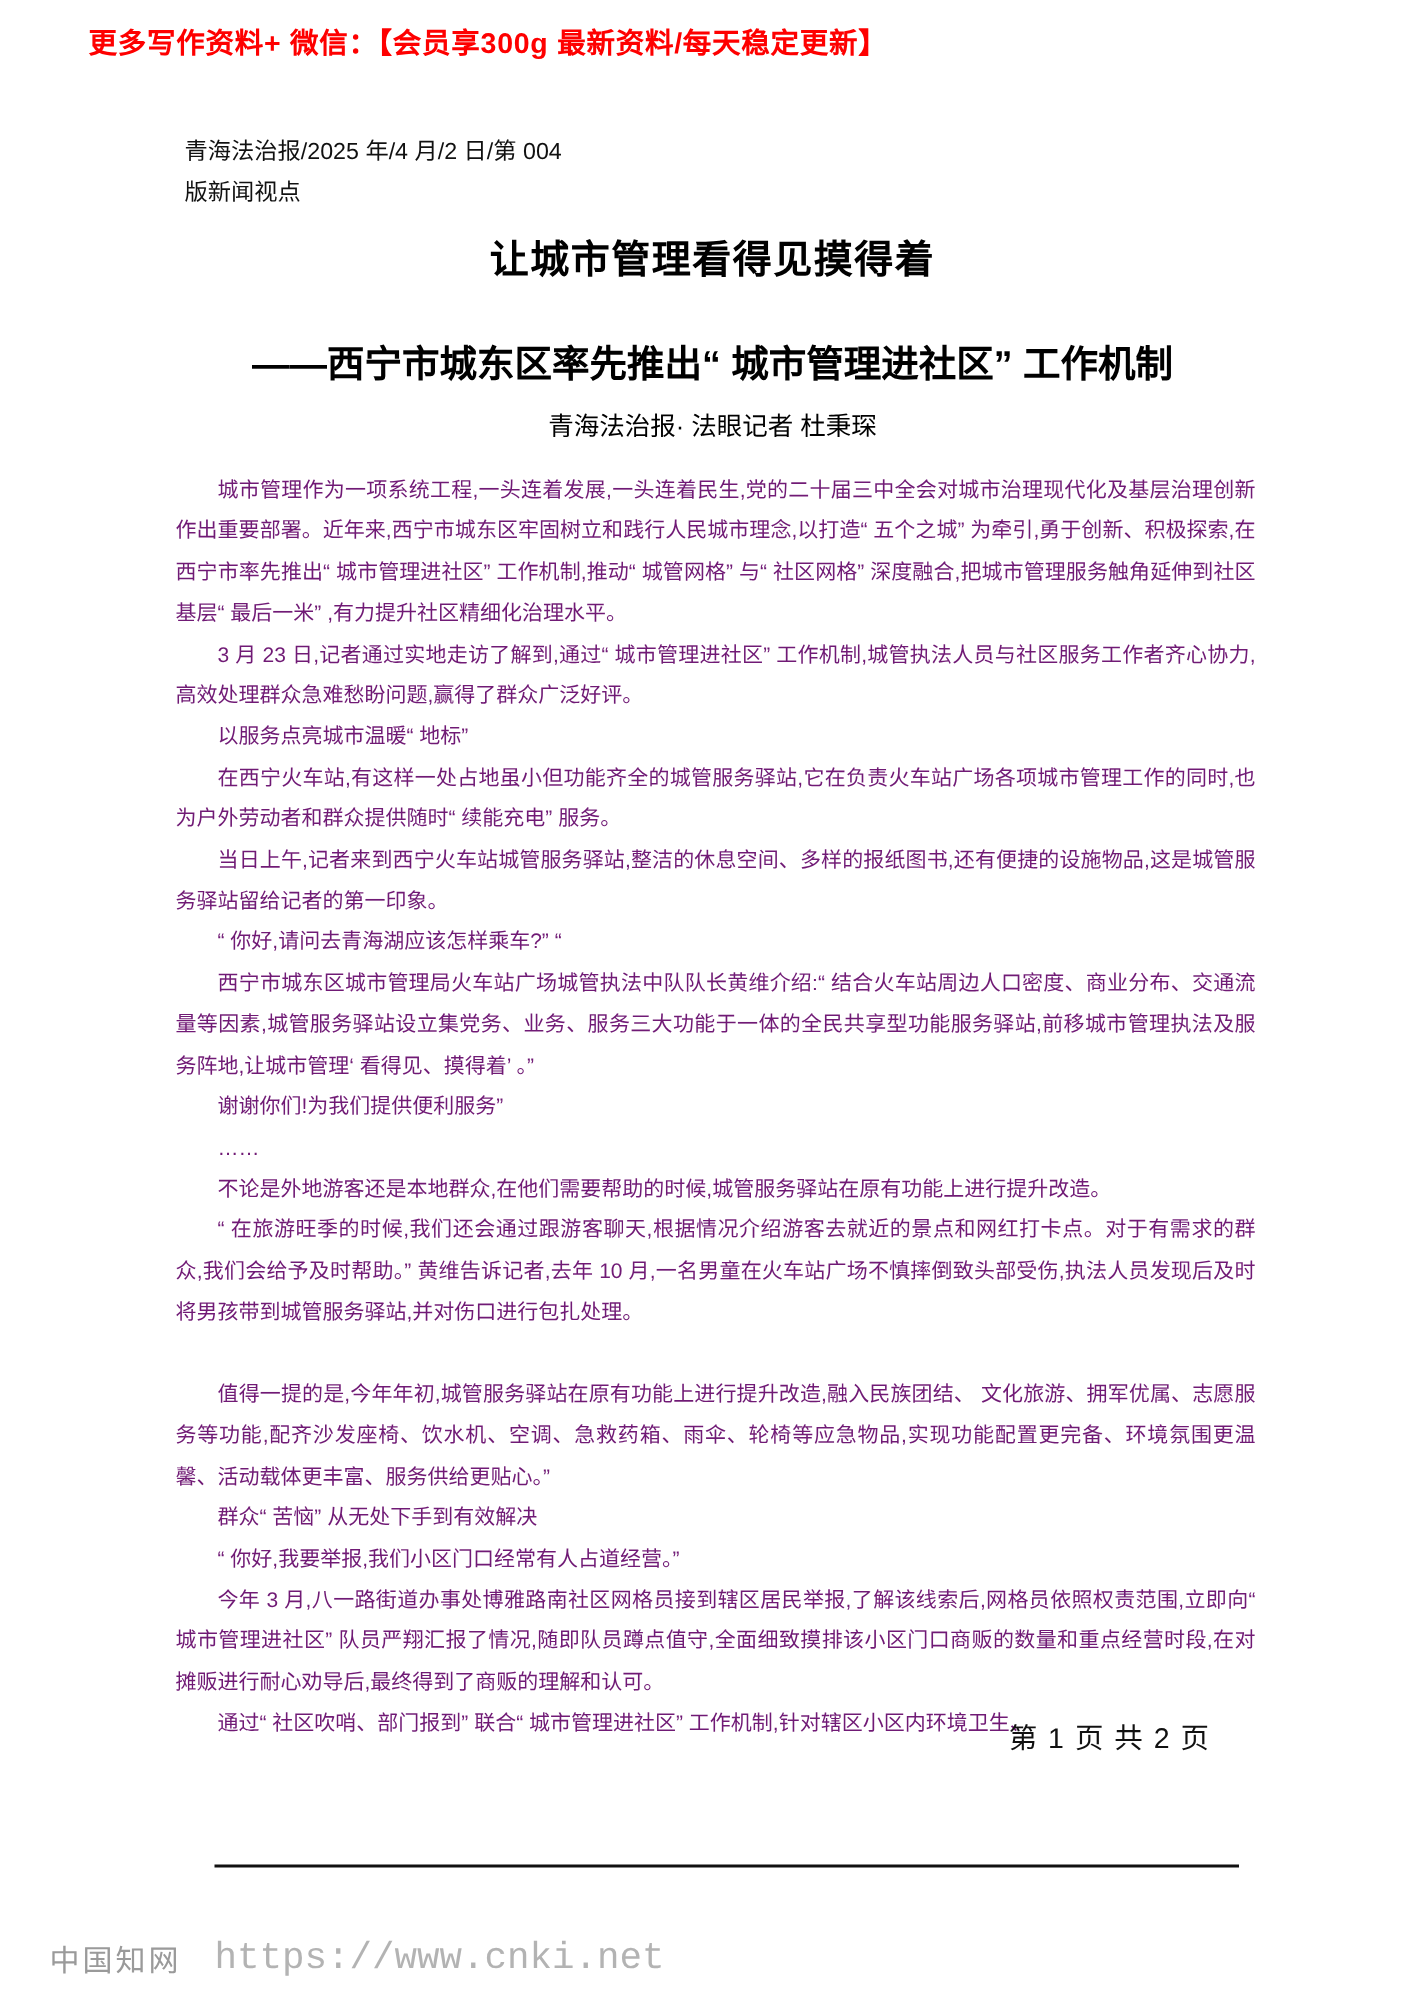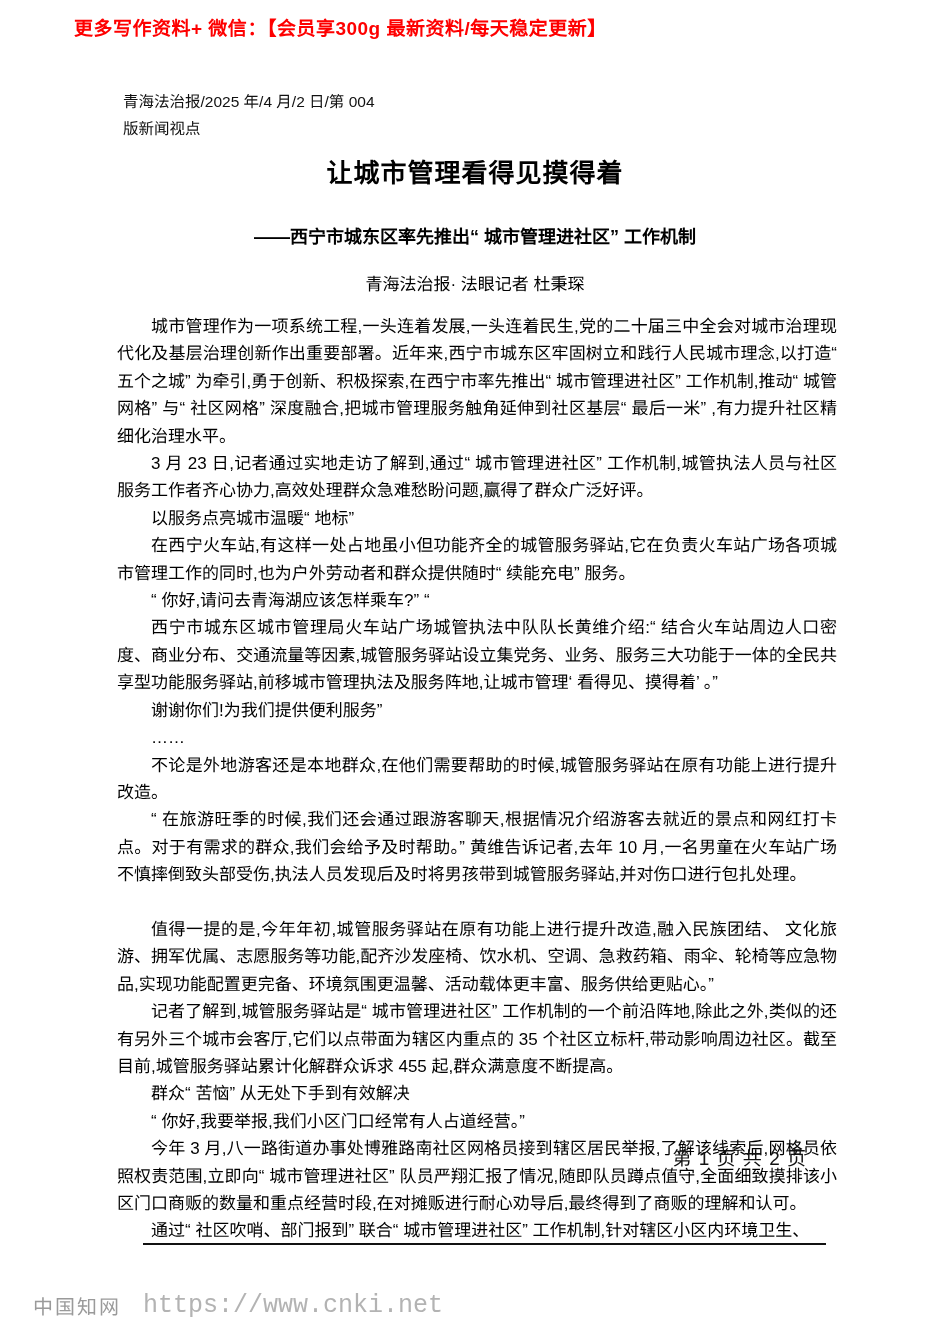--- a/index.html
+++ b/index.html
@@ -15,21 +15,20 @@
   }
   .promo {
     position: absolute;
     left: 59px;
     top: 13px;
     font-size: 19px;
     font-weight: bold;
     color: #fe0000;
     letter-spacing: 0.5px;
     white-space: nowrap;
-    margin-left: 15px;
   }
   .source {
     position: absolute;
     left: 123px;
     top: 88px;
     font-size: 15.5px;
     line-height: 27px;
     color: #111111;
   }
   .title {
@@ -42,43 +41,43 @@
     font-weight: bold;
     letter-spacing: 1px;
     color: #000000;
   }
   .subtitle {
     position: absolute;
     left: 0;
     top: 222px;
     width: 100%;
     text-align: center;
-    font-size: 18px;
+    font-size: 25px;
     font-weight: bold;
     color: #000000;
   }
   .byline {
     position: absolute;
     left: 0;
     top: 270px;
     width: 100%;
     text-align: center;
     font-size: 17px;
     font-weight: 500;
     color: #000000;
   }
   .article-body {
     position: absolute;
     left: 117px;
     top: 313px;
     width: 720px;
-    font-size: 17px;
+    font-size: 14px;
     line-height: 27.4px;
     text-align: justify;
-    color: #000000;
+    color: #701a75;
   }
   .article-body p.para { text-indent: 2em; }
   .article-body p.blank { height: 27.4px; text-indent: 0; }
   .page-number {
     position: absolute;
     top: 1143px;
     right: 143px;
     font-size: 19px;
     color: #111111;
     letter-spacing: 1px;
@@ -126,29 +125,29 @@
 
   <h2 class="subtitle">——西宁市城东区率先推出“ 城市管理进社区” 工作机制</h2>
 
   <div class="byline">青海法治报· 法眼记者  杜秉琛</div>
 
   <div class="article-body">
       <p class="para">城市管理作为一项系统工程,一头连着发展,一头连着民生,党的二十届三中全会对城市治理现代化及基层治理创新作出重要部署。近年来,西宁市城东区牢固树立和践行人民城市理念,以打造“ 五个之城” 为牵引,勇于创新、积极探索,在西宁市率先推出“ 城市管理进社区” 工作机制,推动“ 城管网格” 与“ 社区网格” 深度融合,把城市管理服务触角延伸到社区基层“ 最后一米” ,有力提升社区精细化治理水平。</p>
       <p class="para">3 月 23 日,记者通过实地走访了解到,通过“ 城市管理进社区” 工作机制,城管执法人员与社区服务工作者齐心协力,高效处理群众急难愁盼问题,赢得了群众广泛好评。</p>
       <p class="para">以服务点亮城市温暖“ 地标”</p>
       <p class="para">在西宁火车站,有这样一处占地虽小但功能齐全的城管服务驿站,它在负责火车站广场各项城市管理工作的同时,也为户外劳动者和群众提供随时“ 续能充电” 服务。</p>
+      <p class="para">当日上午,记者来到西宁火车站城管服务驿站,整洁的休息空间、多样的报纸图书,还有便捷的设施物品,这是城管服务驿站留给记者的第一印象。</p>
       <p class="para">“ 你好,请问去青海湖应该怎样乘车?” “</p>
       <p class="para">西宁市城东区城市管理局火车站广场城管执法中队队长黄维介绍:“ 结合火车站周边人口密度、商业分布、交通流量等因素,城管服务驿站设立集党务、业务、服务三大功能于一体的全民共享型功能服务驿站,前移城市管理执法及服务阵地,让城市管理‘ 看得见、摸得着’ 。”</p>
       <p class="para">谢谢你们!为我们提供便利服务”</p>
       <p class="para">……</p>
       <p class="para">不论是外地游客还是本地群众,在他们需要帮助的时候,城管服务驿站在原有功能上进行提升改造。</p>
       <p class="para">“ 在旅游旺季的时候,我们还会通过跟游客聊天,根据情况介绍游客去就近的景点和网红打卡点。对于有需求的群众,我们会给予及时帮助。” 黄维告诉记者,去年 10 月,一名男童在火车站广场不慎摔倒致头部受伤,执法人员发现后及时将男孩带到城管服务驿站,并对伤口进行包扎处理。</p>
       <p class="blank"></p>
       <p class="para">值得一提的是,今年年初,城管服务驿站在原有功能上进行提升改造,融入民族团结、 文化旅游、拥军优属、志愿服务等功能,配齐沙发座椅、饮水机、空调、急救药箱、雨伞、轮椅等应急物品,实现功能配置更完备、环境氛围更温馨、活动载体更丰富、服务供给更贴心。”</p>
-      <p class="para">记者了解到,城管服务驿站是“ 城市管理进社区” 工作机制的一个前沿阵地,除此之外,类似的还有另外三个城市会客厅,它们以点带面为辖区内重点的 35 个社区立标杆,带动影响周边社区。截至目前,城管服务驿站累计化解群众诉求 455 起,群众满意度不断提高。</p>
       <p class="para">群众“ 苦恼” 从无处下手到有效解决</p>
       <p class="para">“ 你好,我要举报,我们小区门口经常有人占道经营。”</p>
       <p class="para">今年 3 月,八一路街道办事处博雅路南社区网格员接到辖区居民举报,了解该线索后,网格员依照权责范围,立即向“ 城市管理进社区” 队员严翔汇报了情况,随即队员蹲点值守,全面细致摸排该小区门口商贩的数量和重点经营时段,在对摊贩进行耐心劝导后,最终得到了商贩的理解和认可。</p>
       <p class="para">通过“ 社区吹哨、部门报到” 联合“ 城市管理进社区” 工作机制,针对辖区小区内环境卫生、</p>
     </div>
 
   <div class="page-number">第 1 页 共 2 页</div>
 
   <div class="footer-rule"></div>
 

